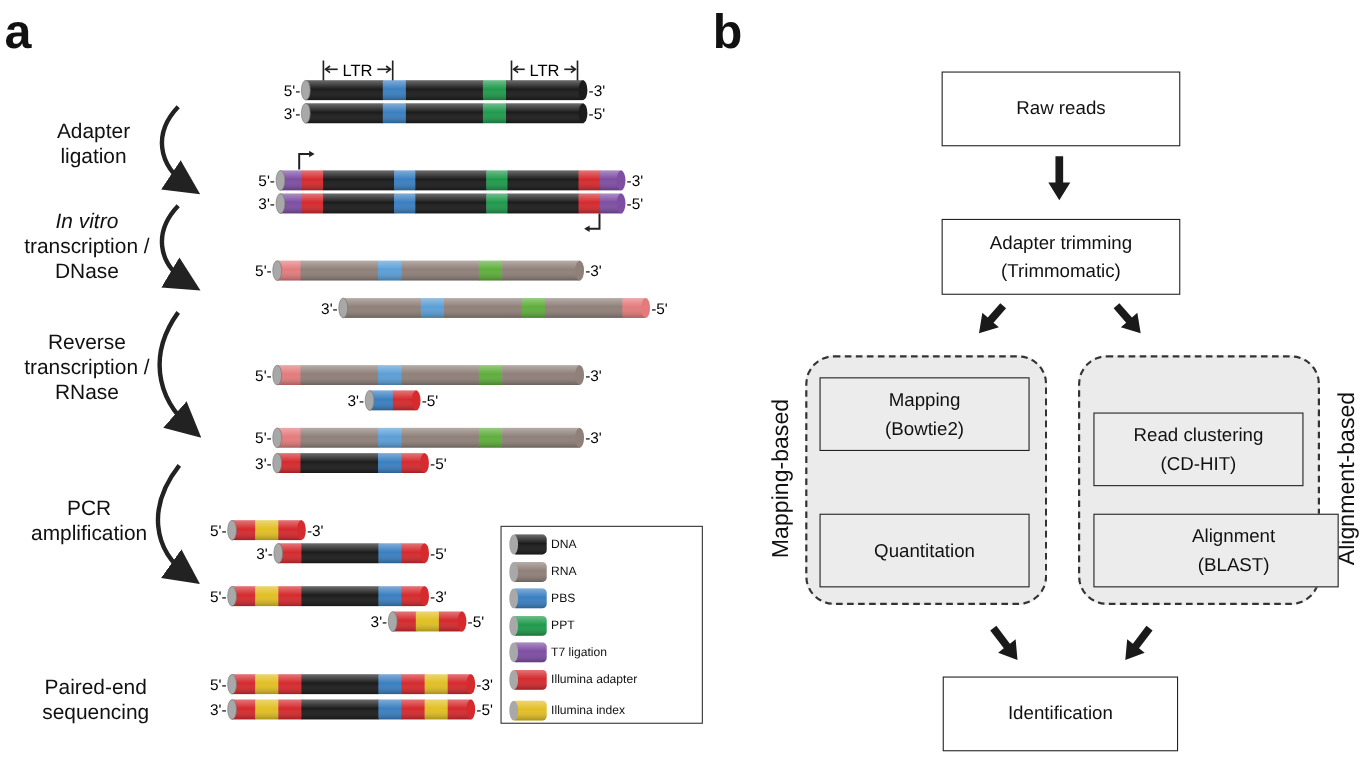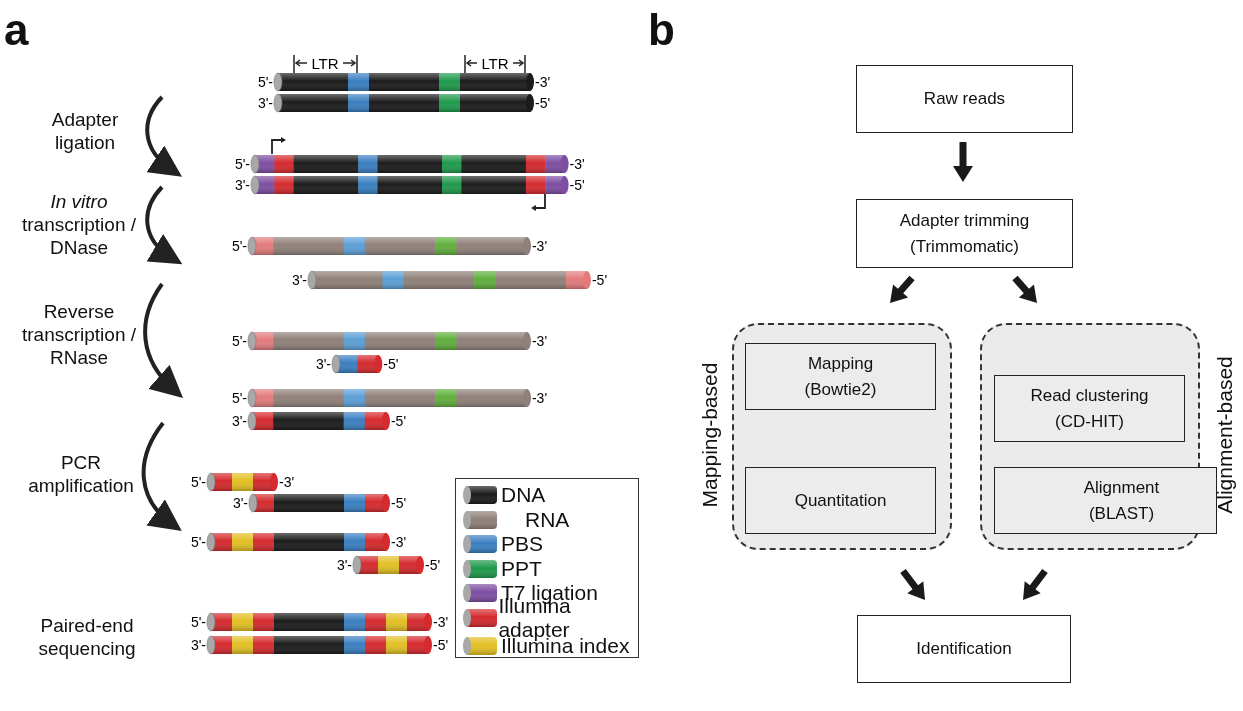--- a/index.html
+++ b/index.html
@@ -6,21 +6,21 @@
   body{width:1243px;height:711px;position:relative;overflow:hidden;font-family:"Liberation Sans",sans-serif;color:#111;}
   .abs{position:absolute;}
   .panel-letter{font-weight:bold;font-size:44px;line-height:1;}
   .step{font-size:19px;text-align:center;line-height:23px;width:150px;}
   .step i{font-style:italic;}
   .box{position:absolute;border:1.5px solid #222;background:#fff;display:flex;align-items:center;justify-content:center;text-align:center;font-size:17px;line-height:26px;}
   .group{position:absolute;border:2.5px dashed #333;border-radius:26px;background:#ebebeb;}
   .inner{background:#ececec;}
   .vlabel{position:absolute;font-size:21px;white-space:nowrap;transform-origin:center center;}
   .legend{position:absolute;left:455px;top:478px;width:182px;height:178px;border:1.5px solid #333;background:#fff;}
-  .leg-item{position:absolute;left:5px;height:22px;display:flex;align-items:center;font-size:21px;}
+  .leg-item{position:absolute;left:5px;height:22px;display:flex;align-items:center;font-size:11px;}
   svg{position:absolute;left:0;top:0;}
 </style>
 </head>
 <body>
 
 <div class="abs panel-letter" style="left:4px;top:8px;">a</div>
 <div class="abs panel-letter" style="left:648px;top:8px;">b</div>
 
 <div class="abs step" style="left:10px;top:108px;">
   <div>Adapter</div>
@@ -293,21 +293,21 @@
 
 <div class="legend" id="legend">
     <div class="leg-item" style="top: 5px;">
       <svg width="40" height="20" style="position: static;">
         <rect x="4" y="1" width="32" height="18" rx="4" fill="#1c1c1c"></rect>
         <rect x="4" y="1" width="32" height="18" rx="4" fill="url(#shade)"></rect>
         <ellipse cx="6" cy="10" rx="4" ry="9" fill="#a8a8a8"></ellipse>
       </svg>
       <span>DNA</span>
     </div>
-    <div class="leg-item" style="top: 29.5px; gap: 24px;">
+    <div class="leg-item" style="top: 29.5px;">
       <svg width="40" height="20" style="position: static;">
         <rect x="4" y="1" width="32" height="18" rx="4" fill="#8f8079"></rect>
         <rect x="4" y="1" width="32" height="18" rx="4" fill="url(#shade)"></rect>
         <ellipse cx="6" cy="10" rx="4" ry="9" fill="#a8a8a8"></ellipse>
       </svg>
       <span>RNA</span>
     </div>
     <div class="leg-item" style="top: 54px;">
       <svg width="40" height="20" style="position: static;">
         <rect x="4" y="1" width="32" height="18" rx="4" fill="#3a7fc1"></rect>

